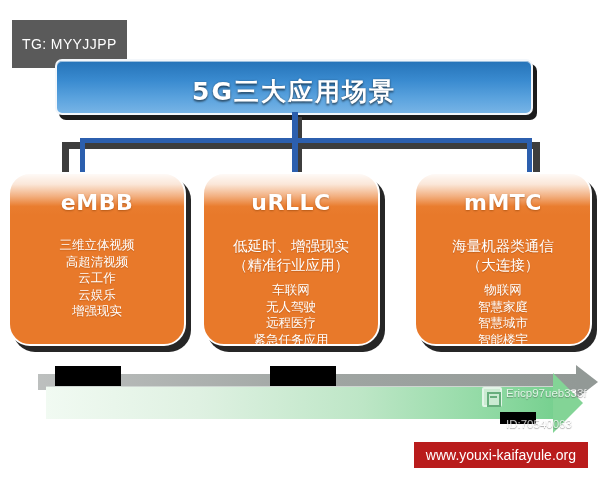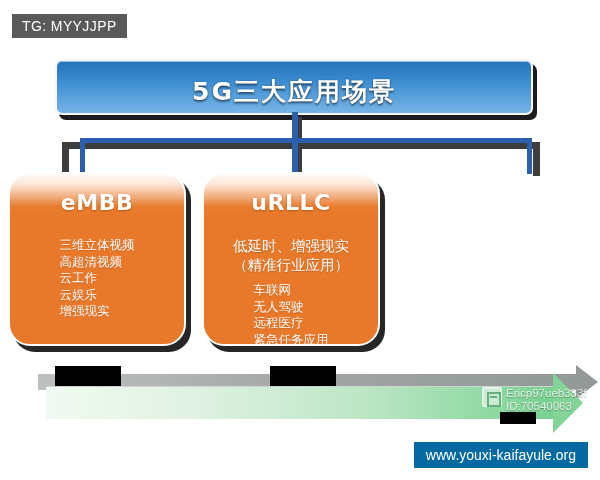--- a/index.html
+++ b/index.html
@@ -7,24 +7,24 @@
     width:600px;height:480px;
     background:#ffffff;
     font-family:"Liberation Sans","DejaVu Sans",sans-serif;
     overflow:hidden;
     position:relative;
   }
   #stage{position:relative;width:600px;height:480px;}
 
   
   .tg-tag{
-    position:absolute;left:12px;top:14px;
+    position:absolute;left:12px;top:20px;
     background:#5a5a5a;color:#ffffff;
     font-size:14px;line-height:24px;
-    padding:0 10px;
+    padding:12px 10px;
     letter-spacing:.4px;
     white-space:nowrap;
   }
 
   
   .title-wrap{
     position:absolute;left:55px;top:59px;width:478px;height:56px;
   }
   .title-shadow{
     position:absolute;left:4px;top:5px;width:100%;height:100%;
@@ -85,21 +85,21 @@
     margin-bottom:22px;
     font-family:"DejaVu Sans","Liberation Sans",sans-serif;
   }
   .card-sub{
     color:#ffffff;font-size:14.5px;line-height:19px;text-align:center;
     text-shadow:0 1px 1px rgba(120,50,0,.35);
     margin-bottom:7px;
     font-family:"DejaVu Sans","Liberation Sans",sans-serif;
   }
   .card-list{
-    color:#ffffff;font-size:12.5px;line-height:16.5px;
+    color:#ffffff;font-size:12.5px;line-height:16.5px;text-align:center;
     text-shadow:0 1px 1px rgba(120,50,0,.3);
     font-family:"DejaVu Sans","Liberation Sans",sans-serif;
   }
 
   
   .arrow-shadow{
     position:absolute;left:38px;top:374px;width:540px;height:16px;
     background:linear-gradient(to right,#b9bcbb 0%,#9aa09d 55%,#8d9491 100%);
     opacity:.95;
   }
@@ -136,32 +136,32 @@
     box-sizing:border-box;
   }
   .wm-icon:before{
     content:"";position:absolute;left:3px;top:3px;
     width:10px;height:11px;border:2px solid #5aa070;
   }
   .wm-icon:after{
     content:"";position:absolute;left:6px;top:7px;
     width:7px;height:2px;background:#5aa070;
   }
-  .wm-lines{display:flex;flex-direction:column;}
+  .wm-lines{display:flex;flex-direction:column;gap:18px;}
   .wm-text{
     color:#ffffff;font-size:11.5px;line-height:13px;
     text-shadow:0 1px 1px rgba(60,60,60,.6);
     white-space:nowrap;
     font-family:"Liberation Sans",sans-serif;
   }
 
   
   .url-bar{
     position:absolute;right:12px;bottom:12px;
-    background:#0369a1;color:#ffffff;
+    background:#b91c1c;color:#ffffff;
     font-size:14px;line-height:26px;
     padding:0 12px;
     white-space:nowrap;
     margin-top:19px;
   }
 </style>
 </head>
 <body>
 
 <div id="stage">
@@ -205,20 +205,32 @@
       <div class="card-title">uRLLC</div>
       <div class="card-sub" style="white-space:pre-line;">低延时、增强现实
 （精准行业应用）</div>
       <div class="card-list" style="white-space:pre-line;">车联网
 无人驾驶
 远程医疗
 紧急任务应用</div>
     </div>
   </div>
 
+  <div class="card" style="left:414px;">
+    <div class="card-shadow"></div>
+    <div class="card-body">
+      <div class="card-title">mMTC</div>
+      <div class="card-sub" style="white-space:pre-line;">海量机器类通信
+（大连接）</div>
+      <div class="card-list" style="white-space:pre-line;">物联网
+智慧家庭
+智慧城市
+智能楼宇</div>
+    </div>
+  </div>
 
   <div class="arrow-shadow"></div>
   <div class="arrow"></div>
 
   <div class="censor" style="left:55px;top:366px;width:66px;height:20px;"></div>
   <div class="censor" style="left:270px;top:366px;width:66px;height:20px;"></div>
   <div class="censor" style="left:500px;top:412px;width:36px;height:12px;"></div>
 
   <div class="wm">
     <div class="wm-icon"></div>

